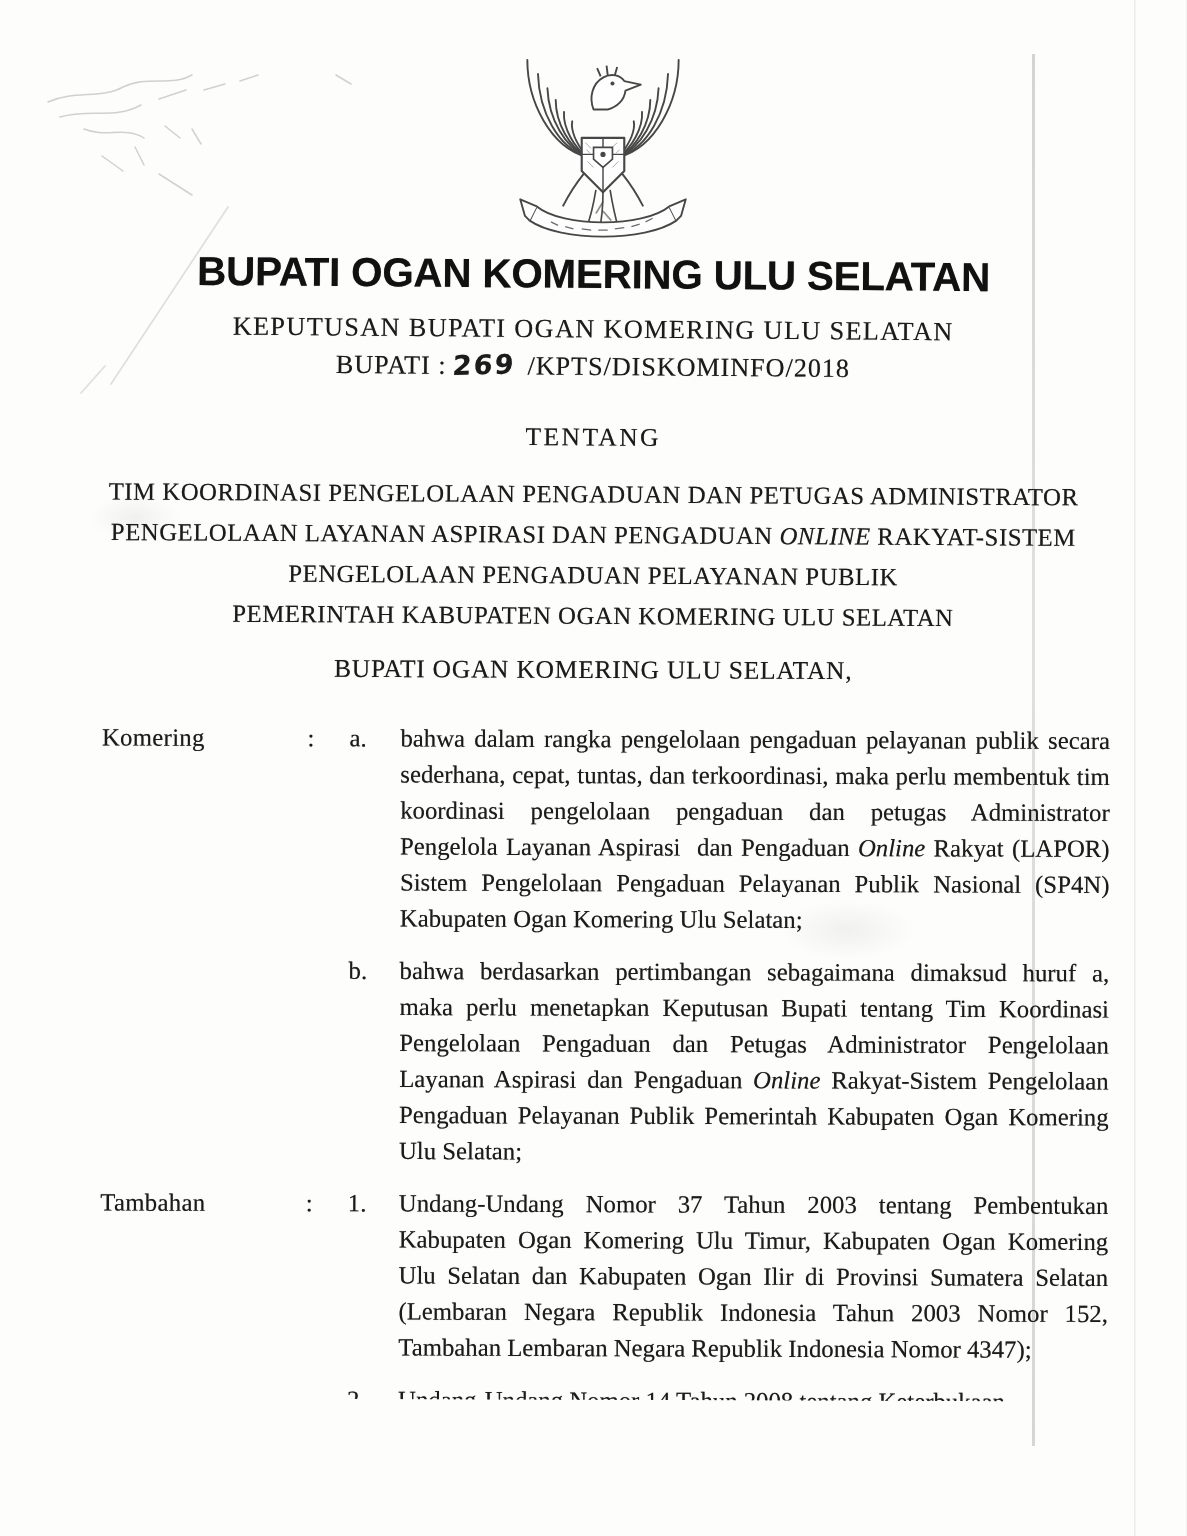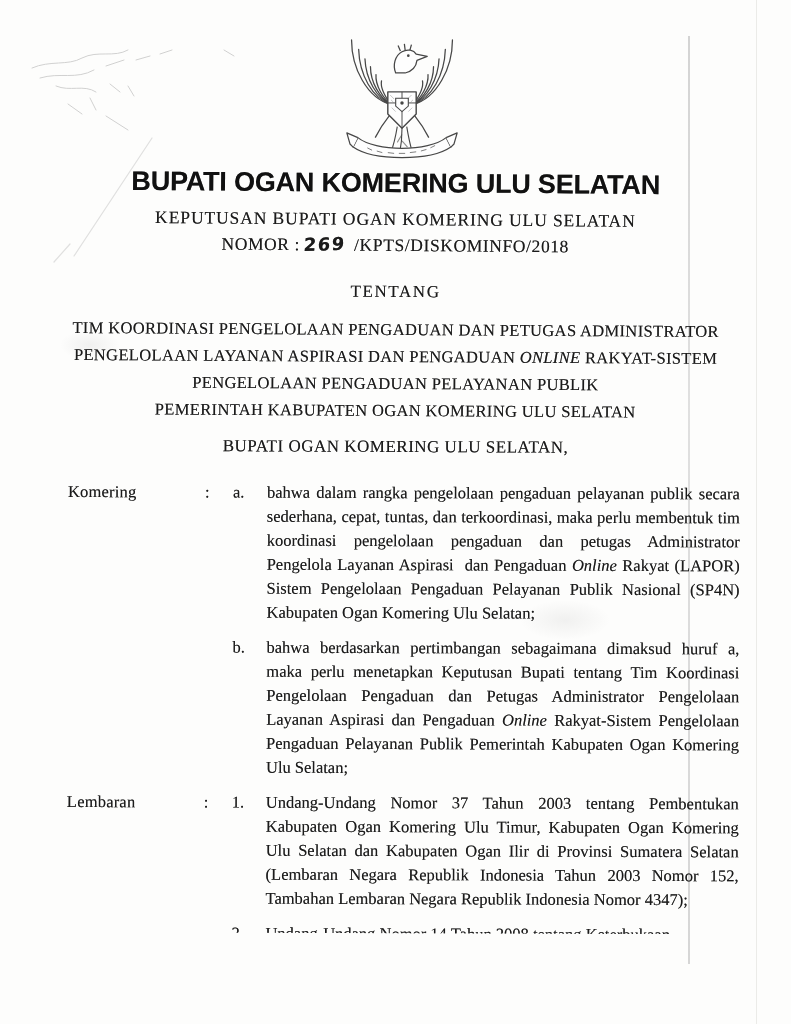--- a/index.html
+++ b/index.html
@@ -140,21 +140,21 @@
       <g stroke="#2e2e2e" stroke-width="1.1" opacity=".8">
         <path d="M36 147 l6 3 M48 151 l7 2 M62 153 l8 1 M76 154 l8 0 M90 153 l8 -1 M104 151 l7 -2 M116 147 l6 -3" fill="none"></path>
       </g>
     </svg>
   </div>
 
   <div class="header">
     <h1 class="doc-title ink">BUPATI OGAN KOMERING ULU SELATAN</h1>
     <div class="doc-subtitle ink">KEPUTUSAN BUPATI OGAN KOMERING ULU SELATAN</div>
     <div class="doc-nomor ink">
-      <span>NOMOR :</span><span class="handwritten">269</span><span>/KPTS/DISKOMINFO/2018</span>
+      <span>BUPATI :</span><span class="handwritten">269</span><span>/KPTS/DISKOMINFO/2018</span>
     </div>
   </div>
 
   <div class="tentang ink">TENTANG</div>
 
   <div class="subject ink">
     <div>TIM KOORDINASI PENGELOLAAN PENGADUAN DAN PETUGAS ADMINISTRATOR</div>
     <div>PENGELOLAAN LAYANAN ASPIRASI DAN PENGADUAN <i>ONLINE</i> RAKYAT-SISTEM</div>
     <div>PENGELOLAAN PENGADUAN PELAYANAN PUBLIK</div>
     <div>PEMERINTAH KABUPATEN OGAN KOMERING ULU SELATAN</div>
@@ -172,21 +172,21 @@
     </div>
 
     <div class="row">
       <div class="col-label"></div>
       <div class="col-colon"></div>
       <div class="col-marker">b.</div>
       <div class="col-text">bahwa berdasarkan pertimbangan sebagaimana dimaksud huruf a, maka perlu menetapkan Keputusan Bupati tentang Tim Koordinasi Pengelolaan Pengaduan dan Petugas Administrator Pengelolaan Layanan Aspirasi dan Pengaduan <i>Online</i> Rakyat-Sistem Pengelolaan Pengaduan Pelayanan Publik Pemerintah Kabupaten Ogan Komering Ulu Selatan;</div>
     </div>
 
     <div class="row">
-      <div class="col-label">Lembaran</div>
+      <div class="col-label">Tambahan</div>
       <div class="col-colon">:</div>
       <div class="col-marker">1.</div>
       <div class="col-text">Undang-Undang Nomor 37 Tahun 2003 tentang Pembentukan Kabupaten Ogan Komering Ulu Timur, Kabupaten Ogan Komering Ulu Selatan dan Kabupaten Ogan Ilir di Provinsi Sumatera Selatan (Lembaran Negara Republik Indonesia Tahun 2003 Nomor 152, Tambahan Lembaran Negara Republik Indonesia Nomor 4347);</div>
     </div>
 
     <div class="row clipped">
       <div class="col-label"></div>
       <div class="col-colon"></div>
       <div class="col-marker">2.</div>
       <div class="col-text">Undang-Undang Nomor 14 Tahun 2008 tentang Keterbukaan</div>

